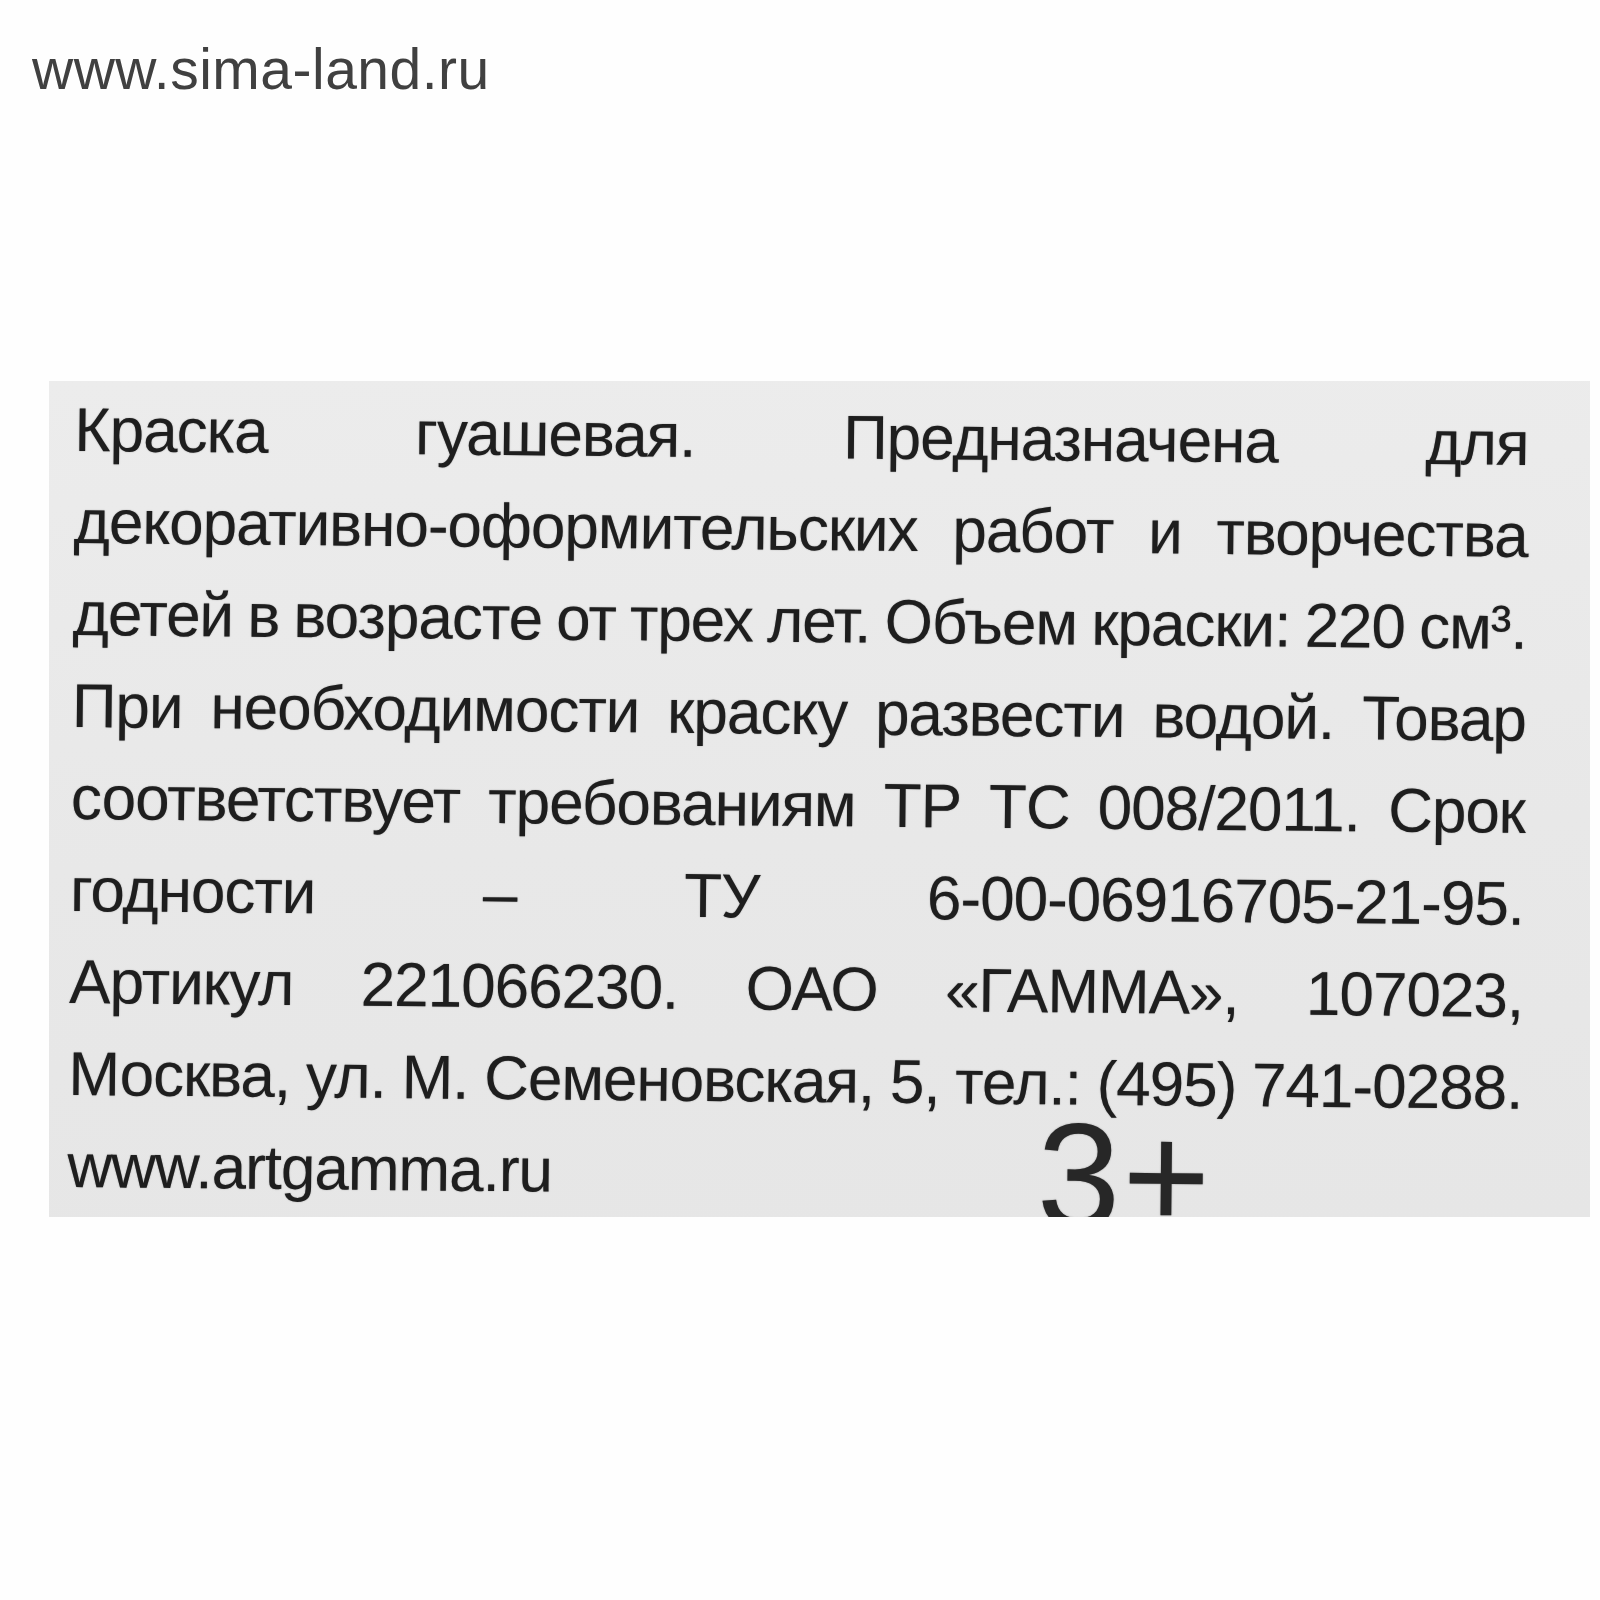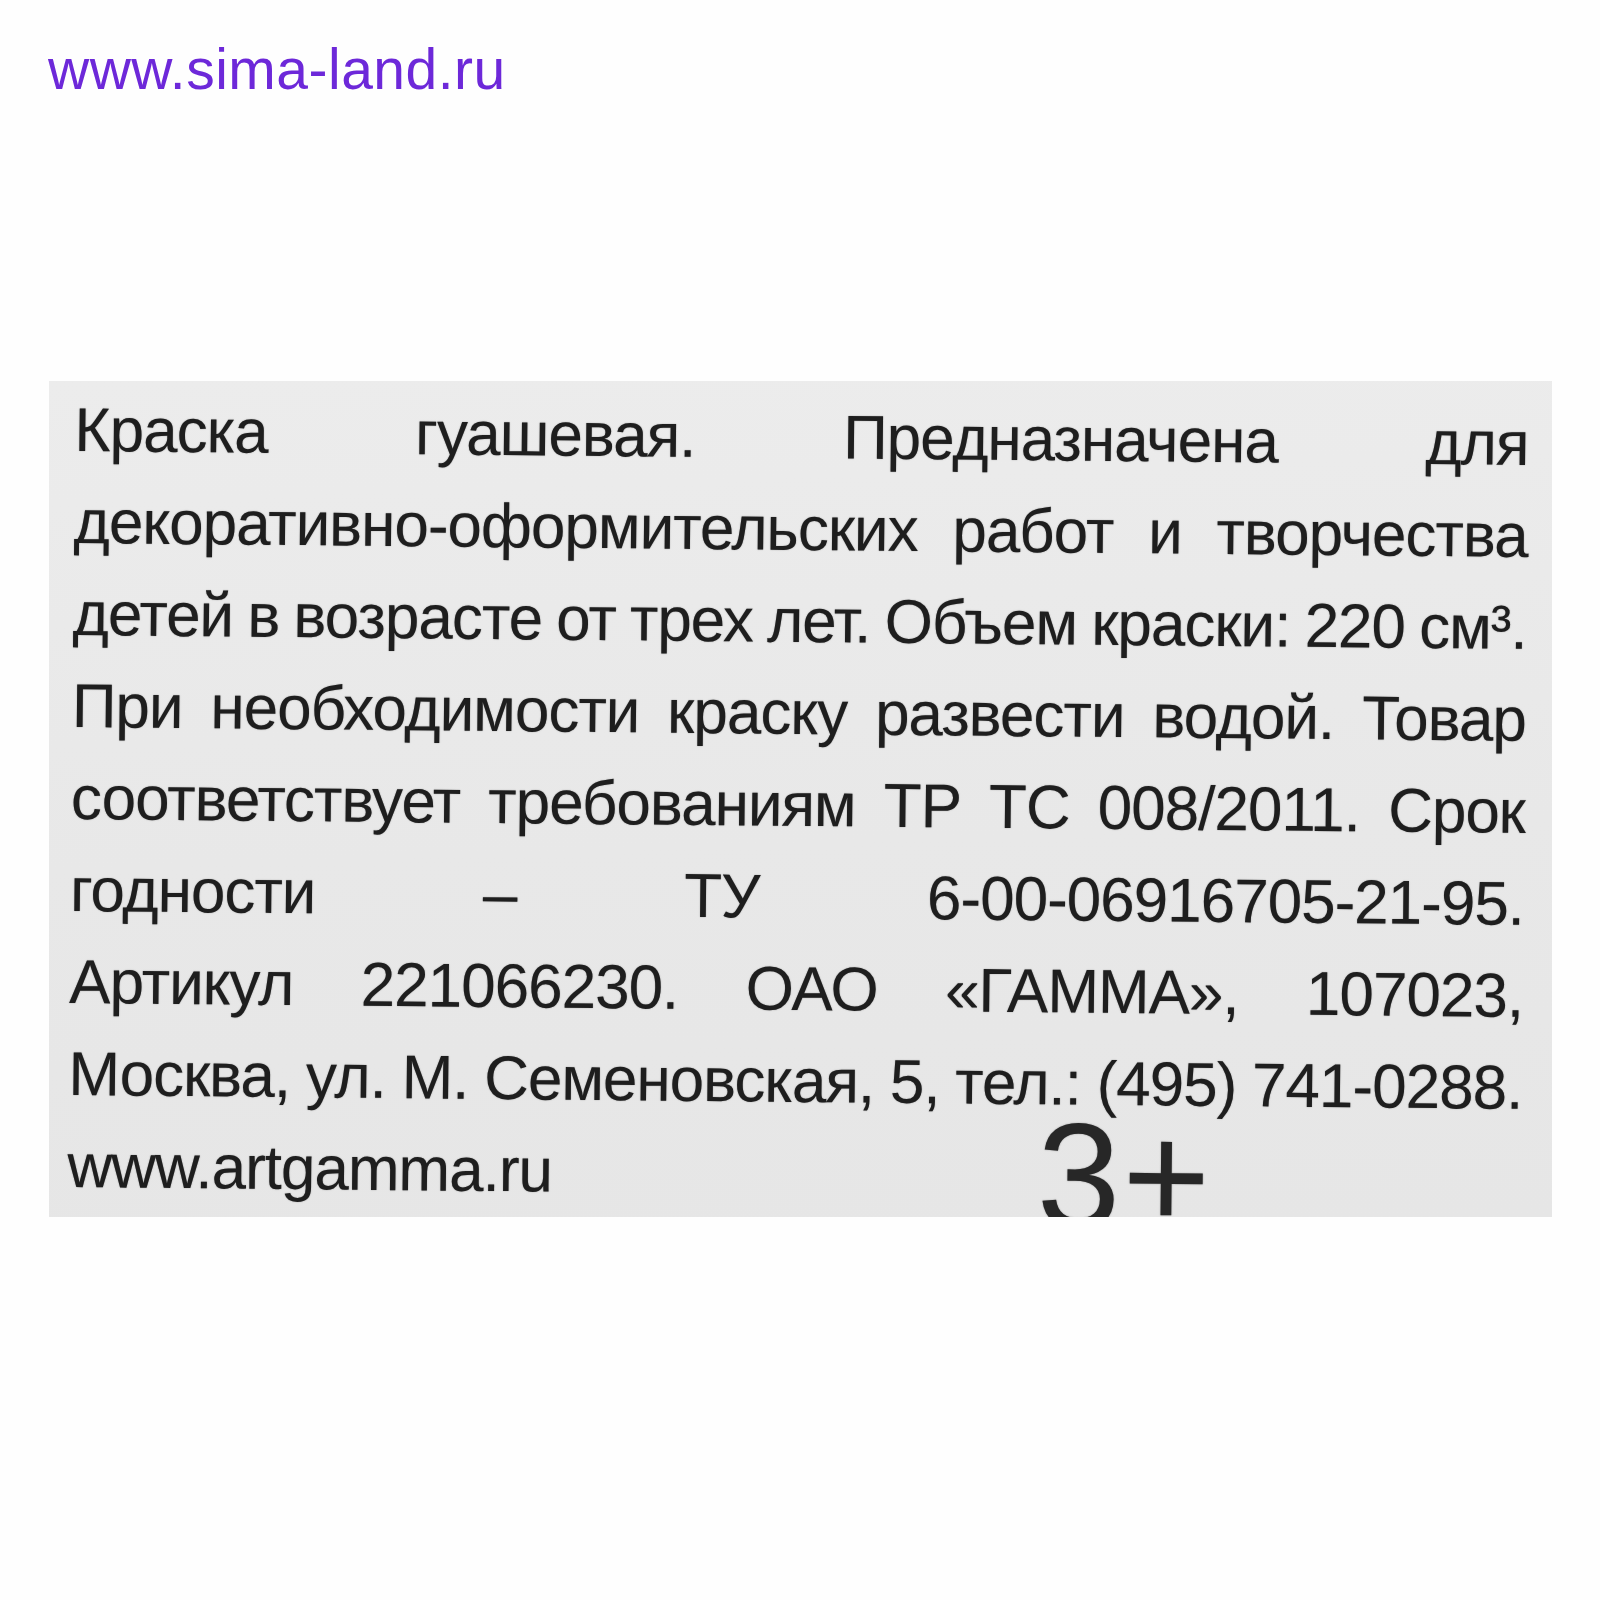--- a/index.html
+++ b/index.html
@@ -2,28 +2,29 @@
 <html><head>
 <meta charset="utf-8">
 <style>
   html,body{margin:0;padding:0;}
   body{
     width:1600px;height:1600px;position:relative;overflow:hidden;
     background:#fefefe;
     font-family:"Liberation Sans","DejaVu Sans",sans-serif;
   }
   .watermark{
-    position:absolute;left:48px;top:38px;
+    position:absolute;left:32px;top:38px;
     font-size:57px;line-height:1.1;letter-spacing:0.5px;
-    color:#6d28d9;
+    color:#404040;
   }
   .label{
     position:absolute;left:49px;top:381px;width:1503px;height:836px;
     background:linear-gradient(178deg,#ececec 0%,#e8e8e8 55%,#e6e6e6 100%);
     overflow:hidden;
+    padding-left:38px;
   }
   .label-text{
     position:absolute;left:26px;top:3px;width:1454px;
     transform:rotate(0.55deg);transform-origin:0 0;
     color:#1e1e1e;
     font-size:62px;letter-spacing:-1px;
     text-shadow:0 0 1.2px rgba(25,25,25,0.5);
   }
   .line{
     height:92px;line-height:92px;

